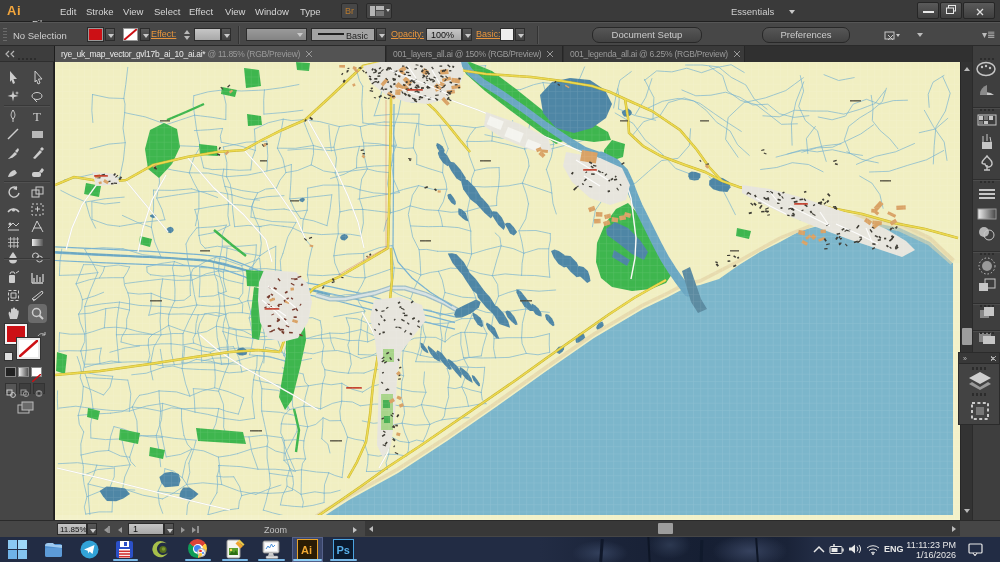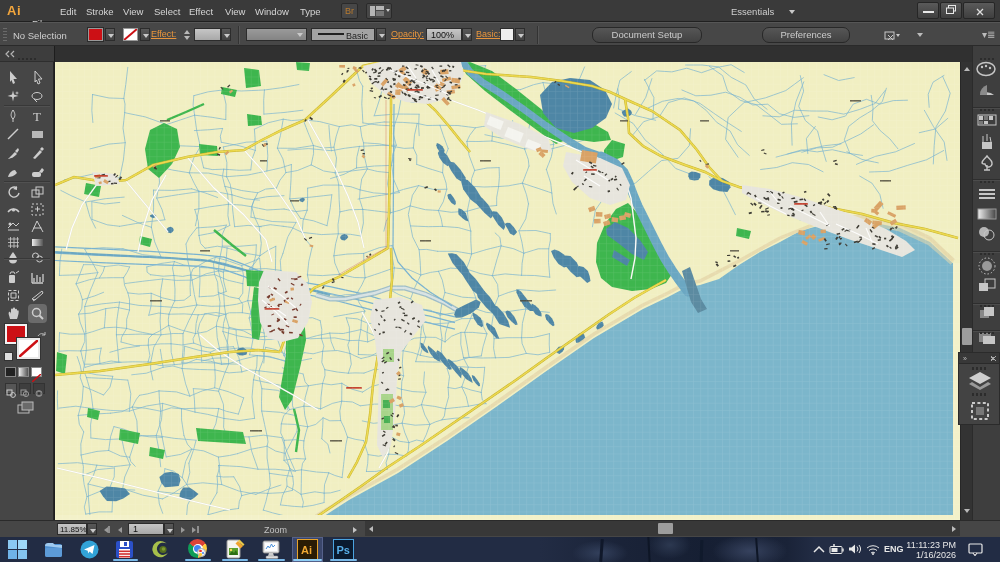--- a/index.html
+++ b/index.html
@@ -128,20 +128,23 @@
  <div class="btn" style="left:762px;width:88px;line-height:14px">Preferences</div>
  <div style="position:absolute;left:884px;top:6px"><svg width="16" height="13" viewBox="0 0 16 13">
           <rect x="1" y="3" width="9" height="7" fill="none" stroke="#c9c9c9"></rect>
           <path d="M4 6 l5 5 M9 6 l-5 5" stroke="#c9c9c9"></path>
           <path d="M12 5 l4 0 -2 3z" fill="#c9c9c9"></path>
         </svg></div>
  <div class="td" style="position:absolute;left:917px;top:10px;border-top-color:#bbb"></div>
  <div style="position:absolute;left:982px;top:6px;color:#bbb;font-size:10px">▾≣</div>
 </div>
 <div class="tabbar">
+ <div class="tab active" style="left:0px;width:331px">rye_uk_map_vector_gvl17b_ai_10_ai.ai* <span class="pct">@ 11.85% (RGB/Preview)</span><span class="x"></span></div>
+ <div class="tab" style="left:332px;width:176px">001_layers_all.ai <span class="pct">@ 150% (RGB/Preview)</span><span class="x"></span></div>
+ <div class="tab" style="left:509px;width:181px">001_legenda_all.ai <span class="pct">@ 6.25% (RGB/Preview)</span><span class="x"></span></div>
 
 </div>
 <div class="toolhdr">
       <svg width="12" height="8" viewBox="0 0 12 8" style="position:absolute;left:4px;top:4px">
         <path d="M5 1 L2 4 L5 7 M10 1 L7 4 L10 7" fill="none" stroke="#b5b5b5" stroke-width="1.2"></path>
       </svg>
       <div style="position:absolute;left:18px;top:12px;width:18px;height:2px;background:repeating-linear-gradient(90deg,#2c2c2c 0 2px,transparent 2px 4px)"></div>
     </div>
 
 <div class="canvas">

